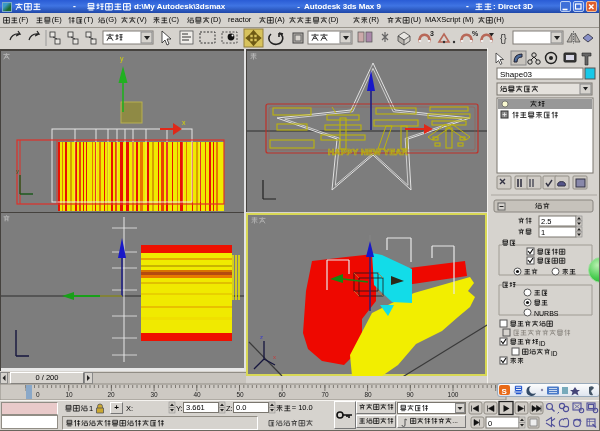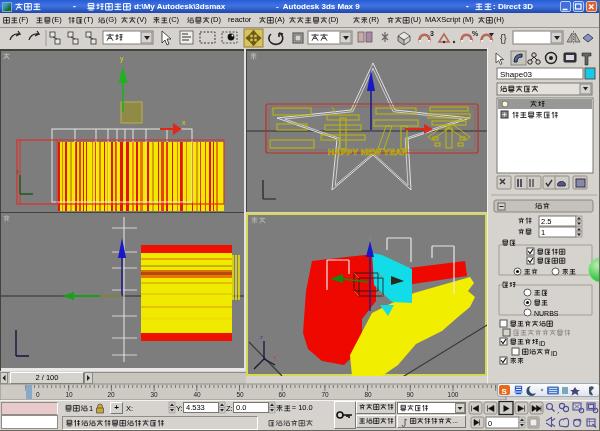--- a/index.html
+++ b/index.html
@@ -12,21 +12,21 @@
       <svg width="8" height="11" style="overflow:visible">
         <text x="0.0" y="7.4" font-size="8.5" fill="#fff" font-weight="bold" font-family="Liberation Sans">-</text>
       </svg>
     </div>
     <div style="position:absolute;left:87px;top:2px;width:46.8px;height:11px;">
       <svg width="47" height="11" style="overflow:visible">
         <path d="M1.2 1.4L6.8 1.4M6.8 1.4L6.8 5.2M6.8 5.2L1.2 5.2M1.2 5.2L1.2 1.4M1.2 3.4L6.8 3.4M0.4 6.6L7.6 6.6M1.6 8.0L6.4 8.0M9.4 3.2L12.6 3.2M11.0 1.4L11.0 6.4M9.6 6.8L12.3 5.8M13.4 2.0L16.6 2.0M15.0 2.0L15.0 7.2M13.4 4.4L16.6 4.4M13.8 7.2L16.2 7.2M18.6 1.6L25.3 1.6M25.3 1.6L25.3 8.0M25.3 8.0L18.6 8.0M18.6 8.0L18.6 1.6M19.5 4.8L24.3 4.8M21.9 1.6L21.9 8.0M27.7 2.2L34.1 2.2M27.8 4.8L33.9 4.8M27.3 7.6L34.5 7.6M30.9 1.4L30.9 7.6M36.5 1.6L43.2 1.6M43.2 1.6L43.2 8.0M43.2 8.0L36.5 8.0M36.5 8.0L36.5 1.6M37.4 4.8L42.2 4.8M39.8 1.6L39.8 8.0" stroke="#fff" stroke-width="1.00" fill="none"></path>
       </svg>
     </div>
     <div style="position:absolute;left:129px;top:2px;width:150px;height:10px;font:bold 8px Liberation Sans;color:#fff;">: d:\My Autodesk\3dsmax</div>
-    <div style="position:absolute;left:276px;top:2px;width:90px;height:10px;font:bold 8px Liberation Sans;color:#fff;">-&nbsp; Autodesk 3ds Max 9</div>
+    <div style="position:absolute;left:291px;top:2px;width:90px;height:10px;font:bold 8px Liberation Sans;color:#fff;text-align:right;">-&nbsp; Autodesk 3ds Max 9</div>
     <div style="position:absolute;left:466px;top:2px;width:12.28px;height:11px;">
       <svg width="12" height="11" style="overflow:visible">
         <text x="0.0" y="7.4" font-size="8.5" fill="#fff" font-weight="bold" font-family="Liberation Sans">- </text>
       </svg>
     </div>
     <div style="position:absolute;left:475px;top:2px;width:19.92px;height:11px;">
       <svg width="20" height="11" style="overflow:visible">
         <path d="M0.8 2.2L7.2 2.2M1.0 4.8L7.0 4.8M0.4 7.6L7.6 7.6M4.0 1.4L4.0 7.6M9.8 2.2L16.2 2.2M9.9 4.8L16.0 4.8M9.4 7.6L16.6 7.6M13.0 1.4L13.0 7.6" stroke="#fff" stroke-width="1.00" fill="none"></path>
       </svg>
     </div>
@@ -459,21 +459,21 @@
     <div style="position:absolute;left:589px;top:257px;width:11px;height:26px;overflow:hidden;"></div>
     <div style="position:absolute;left:588px;top:257px;width:12px;height:26px;overflow:hidden;">
       <div style="position:absolute;left:0;top:0;width:26px;height:26px;border-radius:50%;background:radial-gradient(circle at 35% 30%,#b8f0b0,#48cc50 55%,#18a020);border:1px solid #9adf9a;box-sizing:border-box;"></div>
     </div>
     <div style="position:absolute;left:0px;top:371px;width:246px;height:13px;background:#d6d3ce;"></div>
     <div style="position:absolute;left:0px;top:372px;width:8px;height:12px;background:#d6d3ce;border:1px solid #888;box-sizing:border-box;"></div>
     <svg width="8" height="12" style="position:absolute;left:0;top:372px">
       <path d="M5.5 3 l-3 3 3 3 z" fill="#222"></path>
     </svg>
     <div style="position:absolute;left:8px;top:372px;width:238px;height:12px;background:#c8c4be;border-top:1px solid #918d85;"></div>
-    <div style="position:absolute;left:10px;top:372px;width:74px;height:12px;background:#d6d3ce;border:1px solid #fff;border-right-color:#777;border-bottom-color:#777;box-sizing:border-box;font:7.5px 'Liberation Sans';text-align:center;line-height:10px;">2 / 100</div>
+    <div style="position:absolute;left:10px;top:372px;width:74px;height:12px;background:#d6d3ce;border:1px solid #fff;border-right-color:#777;border-bottom-color:#777;box-sizing:border-box;font:7.5px 'Liberation Sans';text-align:center;line-height:10px;">0 / 200</div>
     <div style="position:absolute;left:84px;top:372px;width:9px;height:12px;background:#d6d3ce;border:1px solid #888;box-sizing:border-box;"></div>
     <svg width="9" height="12" style="position:absolute;left:84px;top:372px">
       <path d="M3 3 l3 3 -3 3 z" fill="#222"></path>
     </svg>
     <div style="position:absolute;left:246px;top:376px;width:241px;height:8px;background:#d6d3ce;"></div>
     <svg width="506" height="16" style="position:absolute;left:0;top:384px">
       <rect x="0" y="0" width="506" height="16" fill="#cdc9c3" stroke="#918d85" stroke-width="1"></rect>
       <path d="M26.0 1 V4M30.3 1 V4M34.5 1 V4M38.8 1 V4M43.1 1 V4M47.3 1 V4M51.6 1 V4M55.9 1 V4M60.2 1 V4M64.4 1 V4M68.7 1 V4M73.0 1 V4M77.2 1 V4M81.5 1 V4M85.8 1 V4M90.0 1 V4M94.3 1 V4M98.6 1 V4M102.9 1 V4M107.1 1 V4M111.4 1 V4M115.7 1 V4M119.9 1 V4M124.2 1 V4M128.5 1 V4M132.7 1 V4M137.0 1 V4M141.3 1 V4M145.6 1 V4M149.8 1 V4M154.1 1 V4M158.4 1 V4M162.6 1 V4M166.9 1 V4M171.2 1 V4M175.5 1 V4M179.7 1 V4M184.0 1 V4M188.3 1 V4M192.5 1 V4M196.8 1 V4M201.1 1 V4M205.3 1 V4M209.6 1 V4M213.9 1 V4M218.2 1 V4M222.4 1 V4M226.7 1 V4M231.0 1 V4M235.2 1 V4M239.5 1 V4M243.8 1 V4M248.0 1 V4M252.3 1 V4M256.6 1 V4M260.9 1 V4M265.1 1 V4M269.4 1 V4M273.7 1 V4M277.9 1 V4M282.2 1 V4M286.5 1 V4M290.7 1 V4M295.0 1 V4M299.3 1 V4M303.6 1 V4M307.8 1 V4M312.1 1 V4M316.4 1 V4M320.6 1 V4M324.9 1 V4M329.2 1 V4M333.4 1 V4M337.7 1 V4M342.0 1 V4M346.2 1 V4M350.5 1 V4M354.8 1 V4M359.1 1 V4M363.3 1 V4M367.6 1 V4M371.9 1 V4M376.1 1 V4M380.4 1 V4M384.7 1 V4M388.9 1 V4M393.2 1 V4M397.5 1 V4M401.8 1 V4M406.0 1 V4M410.3 1 V4M414.6 1 V4M418.8 1 V4M423.1 1 V4M427.4 1 V4M431.6 1 V4M435.9 1 V4M440.2 1 V4M444.5 1 V4M448.7 1 V4M453.0 1 V4M457.3 1 V4M461.5 1 V4M465.8 1 V4M470.1 1 V4M474.3 1 V4M478.6 1 V4M482.9 1 V4M487.2 1 V4M491.4 1 V4M495.7 1 V4M500.0 1 V4M26.0 1 V7M68.7 1 V7M111.4 1 V7M154.1 1 V7M196.8 1 V7M239.5 1 V7M282.2 1 V7M324.9 1 V7M367.6 1 V7M410.3 1 V7M453.0 1 V7M495.7 1 V7" stroke="#5a5650" stroke-width="0.7" fill="none"></path>
       <text x="69" y="13" font-size="6.5" fill="#222" text-anchor="middle" font-family="Liberation Sans">10</text>
       <text x="111" y="13" font-size="6.5" fill="#222" text-anchor="middle" font-family="Liberation Sans">20</text>
@@ -515,21 +515,21 @@
     </svg>
     <div style="position:absolute;left:110px;top:402px;width:13px;height:12px;background:#d6d3ce;border:1px solid #fff;border-right-color:#777;border-bottom-color:#777;box-sizing:border-box;text-align:center;font:bold 8px 'Liberation Sans';line-height:10px;">+</div>
     <div style="position:absolute;left:126px;top:404px;width:8px;height:9px;font:7.5px Liberation Sans;color:#000;">X:</div>
     <div style="position:absolute;left:133px;top:402px;width:36px;height:11px;background:#fff;border:1px solid #7a766e;box-sizing:border-box;font:7.5px 'Liberation Sans';padding-left:2px;line-height:9px;margin-top:39px;">5.848</div>
     <svg width="7" height="11" style="position:absolute;left:169px;top:402px">
       <rect x="0" y="0" width="6" height="5.5" fill="#d0ccc6" stroke="#888" stroke-width="0.5"></rect>
       <rect x="0" y="5.5" width="6" height="5.5" fill="#d0ccc6" stroke="#888" stroke-width="0.5"></rect>
       <path d="M1 4 l2 -2.5 2 2.5 z M1 7 l2 2.5 2 -2.5 z" fill="#222"></path>
     </svg>
     <div style="position:absolute;left:176px;top:404px;width:8px;height:9px;font:7.5px Liberation Sans;color:#000;">Y:</div>
-    <div style="position:absolute;left:183px;top:402px;width:36px;height:11px;background:#fff;border:1px solid #7a766e;box-sizing:border-box;font:7.5px 'Liberation Sans';padding-left:2px;line-height:9px;">4.533</div>
+    <div style="position:absolute;left:183px;top:402px;width:36px;height:11px;background:#fff;border:1px solid #7a766e;box-sizing:border-box;font:7.5px 'Liberation Sans';padding-left:2px;line-height:9px;">3.661</div>
     <svg width="7" height="11" style="position:absolute;left:219px;top:402px">
       <rect x="0" y="0" width="6" height="5.5" fill="#d0ccc6" stroke="#888" stroke-width="0.5"></rect>
       <rect x="0" y="5.5" width="6" height="5.5" fill="#d0ccc6" stroke="#888" stroke-width="0.5"></rect>
       <path d="M1 4 l2 -2.5 2 2.5 z M1 7 l2 2.5 2 -2.5 z" fill="#222"></path>
     </svg>
     <div style="position:absolute;left:226px;top:404px;width:8px;height:9px;font:7.5px Liberation Sans;color:#000;">Z:</div>
     <div style="position:absolute;left:233px;top:402px;width:36px;height:11px;background:#fff;border:1px solid #7a766e;box-sizing:border-box;font:7.5px 'Liberation Sans';padding-left:2px;line-height:9px;">0.0</div>
     <svg width="7" height="11" style="position:absolute;left:269px;top:402px">
       <rect x="0" y="0" width="6" height="5.5" fill="#d0ccc6" stroke="#888" stroke-width="0.5"></rect>
       <rect x="0" y="5.5" width="6" height="5.5" fill="#d0ccc6" stroke="#888" stroke-width="0.5"></rect>

